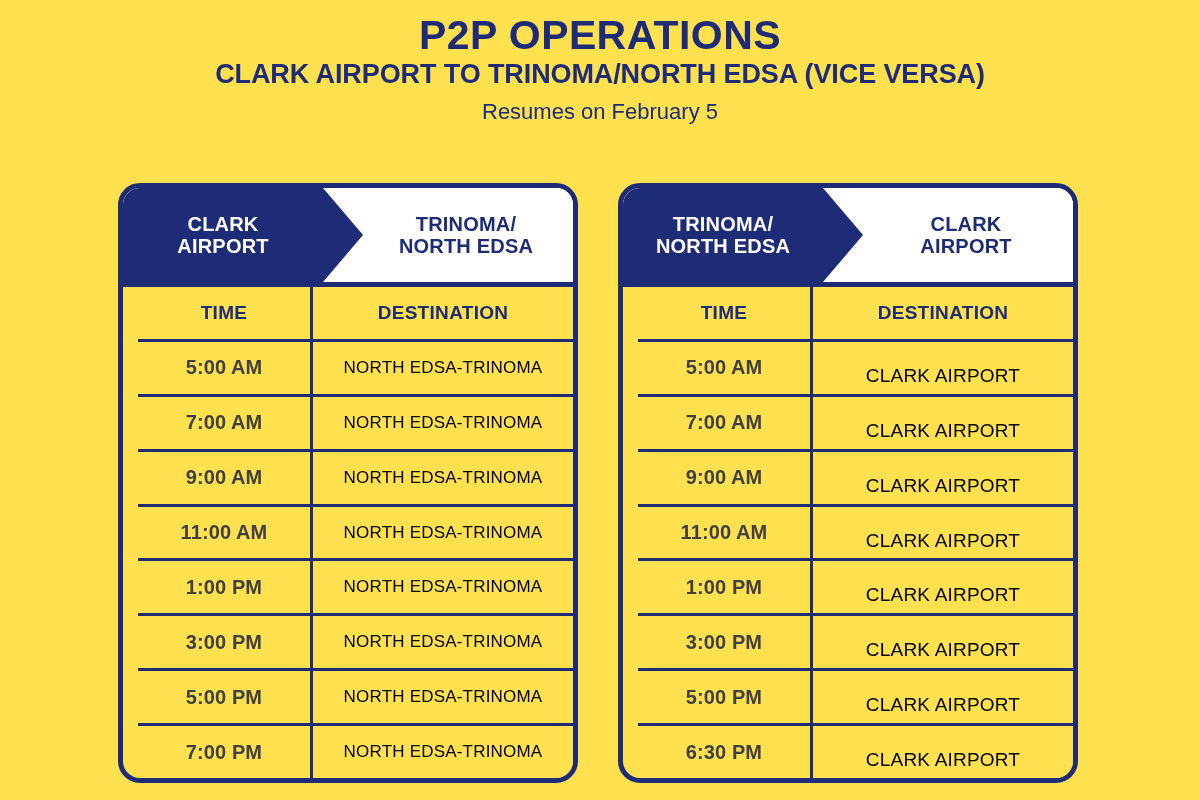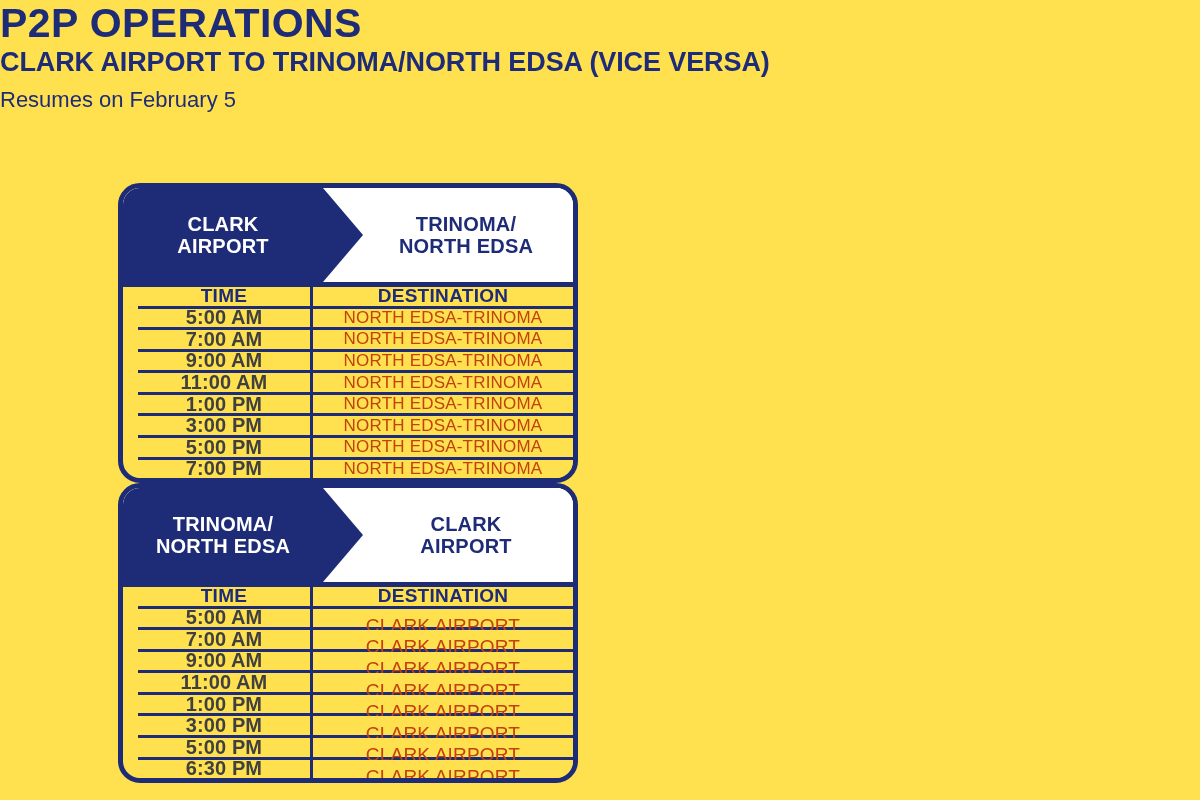--- a/index.html
+++ b/index.html
@@ -13,21 +13,22 @@
   body {
     background: #FFE14F;
     font-family: "Liberation Sans", sans-serif;
     color: #1E2C78;
     position: relative;
   }
 
   
   .titles {
     width: 1200px;
-    padding-top: 0;
+    padding-top: 12px;
+    text-align: center;
   }
 
   .main-title {
     font-size: 41px;
     font-weight: bold;
     letter-spacing: 0.4px;
     color: #1E2C78;
     line-height: 1.15;
   }
 
@@ -49,21 +50,20 @@
 
   
   .cards {
     position: absolute;
     top: 183px;
     left: 118px;
     width: 960px;
     height: 600px;
     display: flex;
     justify-content: space-between;
-    flex-direction: column;
   }
 
   .card {
     width: 460px;
     height: 600px;
     border: 5px solid #1E2C78;
     border-radius: 22px;
     background: #FFE14F;
     overflow: hidden;
     display: flex;
@@ -174,21 +174,21 @@
     font-size: 20px;
     font-weight: bold;
     letter-spacing: 0.1px;
     color: #404040;
   }
 
   .dest-txt {
     font-size: 17px;
     font-weight: normal;
     letter-spacing: 0.2px;
-    color: #c2410c;
+    color: #000000;
   }
 
   
   .card.right .dest-txt { font-size: 19px; margin-top: 16px; }
 </style>
 </head>
 <body>
 
 <div class="titles">
   <div class="main-title">P2P OPERATIONS</div>

